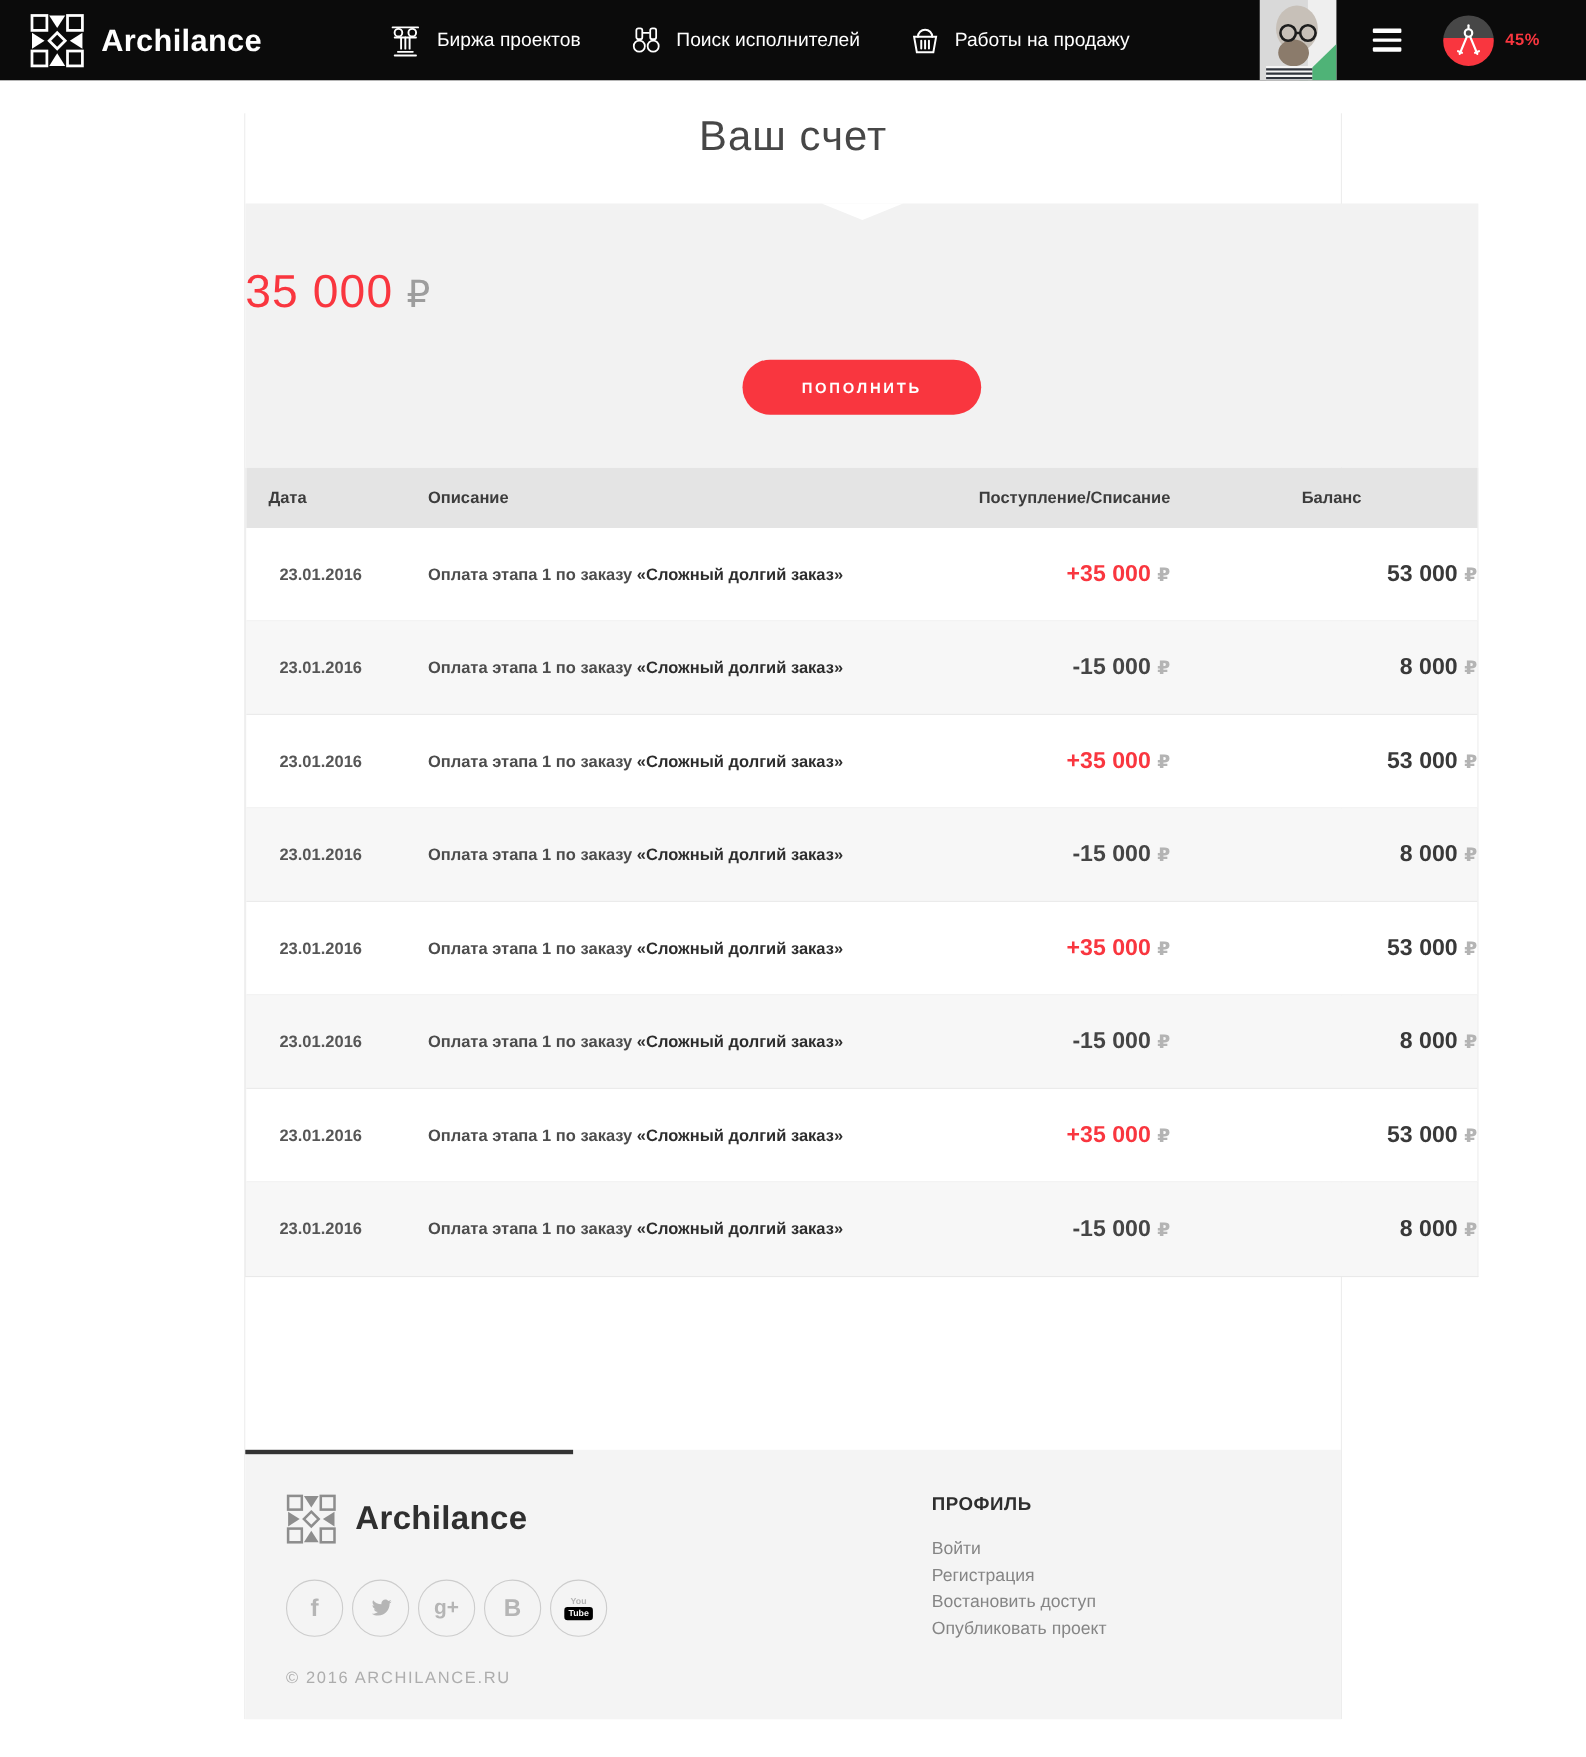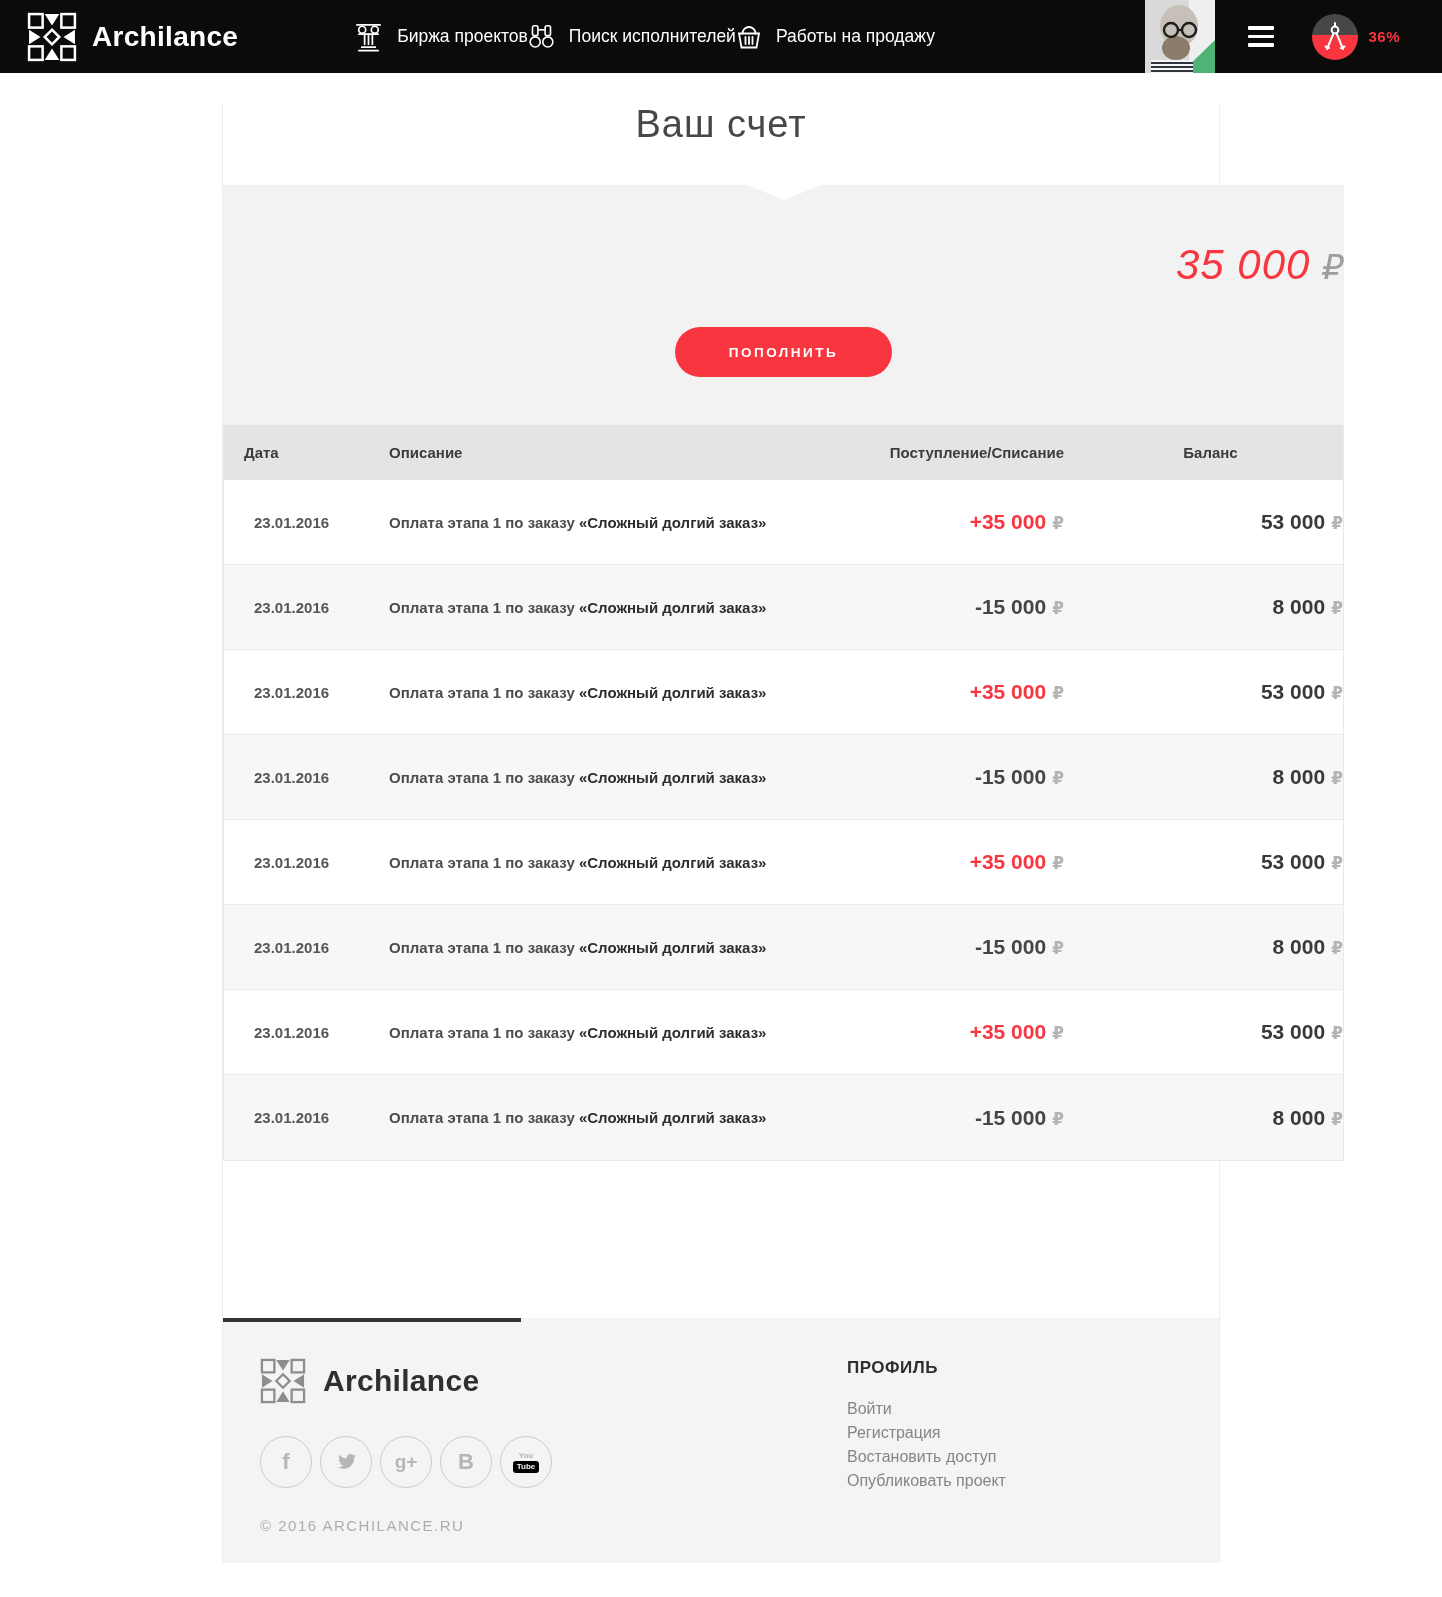--- a/index.html
+++ b/index.html
@@ -9,38 +9,38 @@
   *{box-sizing:border-box;margin:0;padding:0;}
   body{
     width:1442px;margin:0;background:#fff;
     font-family:"Liberation Sans","DejaVu Sans",sans-serif;
     -webkit-font-smoothing:antialiased;
   }
   
   .header{height:73px;background:var(--header-bg);display:flex;align-items:center;}
   .brand{display:flex;align-items:center;gap:15px;margin-left:27px;cursor:pointer;}
   .brand-name{font-size:28px;font-weight:700;color:#fff;letter-spacing:.3px;}
-  .main-nav{display:flex;align-items:center;margin-left:116px;}
+  .main-nav{display:flex;align-items:center;gap:46px;margin-left:116px;}
   .nav-item{display:flex;align-items:center;gap:14px;color:#fff;font-size:17.5px;cursor:pointer;white-space:nowrap;}
   .header-right{margin-left:auto;display:flex;align-items:center;margin-right:42px;}
   .avatar{width:70px;height:73px;display:block;}
   .burger{margin-left:33px;display:flex;flex-direction:column;gap:5px;cursor:pointer;}
   .burger span{display:block;width:26px;height:3.5px;background:#fff;border-radius:1px;}
   .badge{margin-left:38px;width:46px;height:46px;border-radius:50%;
     background:linear-gradient(to bottom,#474747 0 45%,var(--accent) 45% 100%);
     display:flex;align-items:center;justify-content:center;cursor:pointer;}
   .progress-label{margin-left:10px;color:var(--accent);font-size:15px;font-weight:700;letter-spacing:.5px;}
   
   .content-col{width:998px;margin:0 auto;border-left:1px solid #ededed;border-right:1px solid #ededed;background:#fff;}
   .page-title{text-align:center;margin-top:30px;font-size:38px;font-weight:300;color:#474747;letter-spacing:1px;}
   
   .balance-panel{width:1121px;margin:39px auto 0;background:#f2f2f2;position:relative;padding-bottom:48px;}
   .balance-panel::before{content:"";position:absolute;top:0;left:50%;transform:translateX(-50%);
     border-left:37px solid transparent;border-right:37px solid transparent;border-top:15px solid #fff;}
-  .balance-line{text-align:right;padding-top:56px;font-style:italic;}
+  .balance-line{text-align:left;padding-top:56px;}
   .balance-num{font-size:42px;color:var(--accent);letter-spacing:1px;}
   .balance-rub{font-size:34px;color:#9d9d9d;margin-left:12px;font-family:"DejaVu Sans",sans-serif;}
   .actions{display:flex;justify-content:center;gap:21px;margin-top:38px;}
   .btn{height:50px;border-radius:25px;border:none;color:#fff;font-weight:700;font-size:13.5px;
     letter-spacing:2.5px;font-family:inherit;cursor:pointer;}
   .btn-topup{width:217px;background:var(--accent);}
   .btn-withdraw{width:219px;background:#141414;}
   
   .tx-table{width:1121px;margin:0 auto;border:1px solid #e9e9e9;border-top:none;}
   .thead,.tx-row{display:grid;grid-template-columns:165px 1fr 285px 265px;align-items:center;font-weight:bold;}
@@ -176,21 +176,21 @@
         <svg width="30" height="32" viewBox="0 0 30 32" fill="none" stroke="#fff" stroke-width="2" stroke-linecap="round">
           <path d="M15 2 V5"></path>
           <circle cx="15" cy="9" r="3.4"></circle>
           <path d="M13.4 12.5 L7 28"></path>
             <path d="M16.6 12.5 L23 28"></path>
           <path d="M5.5 25.5 L9 27"></path>
             <path d="M24.5 25.5 L21 27"></path>
         </svg>
       </span>
     </div>
-    <span class="progress-label">36%</span>
+    <span class="progress-label">45%</span>
   </div>
 </header>
 
 <div class="content-col">
 
   <h1 class="page-title">Ваш счет</h1>
 
   <section class="balance-panel">
     <div class="balance-line">
       <span class="balance-num">35 000</span><span class="balance-rub">₽</span>

